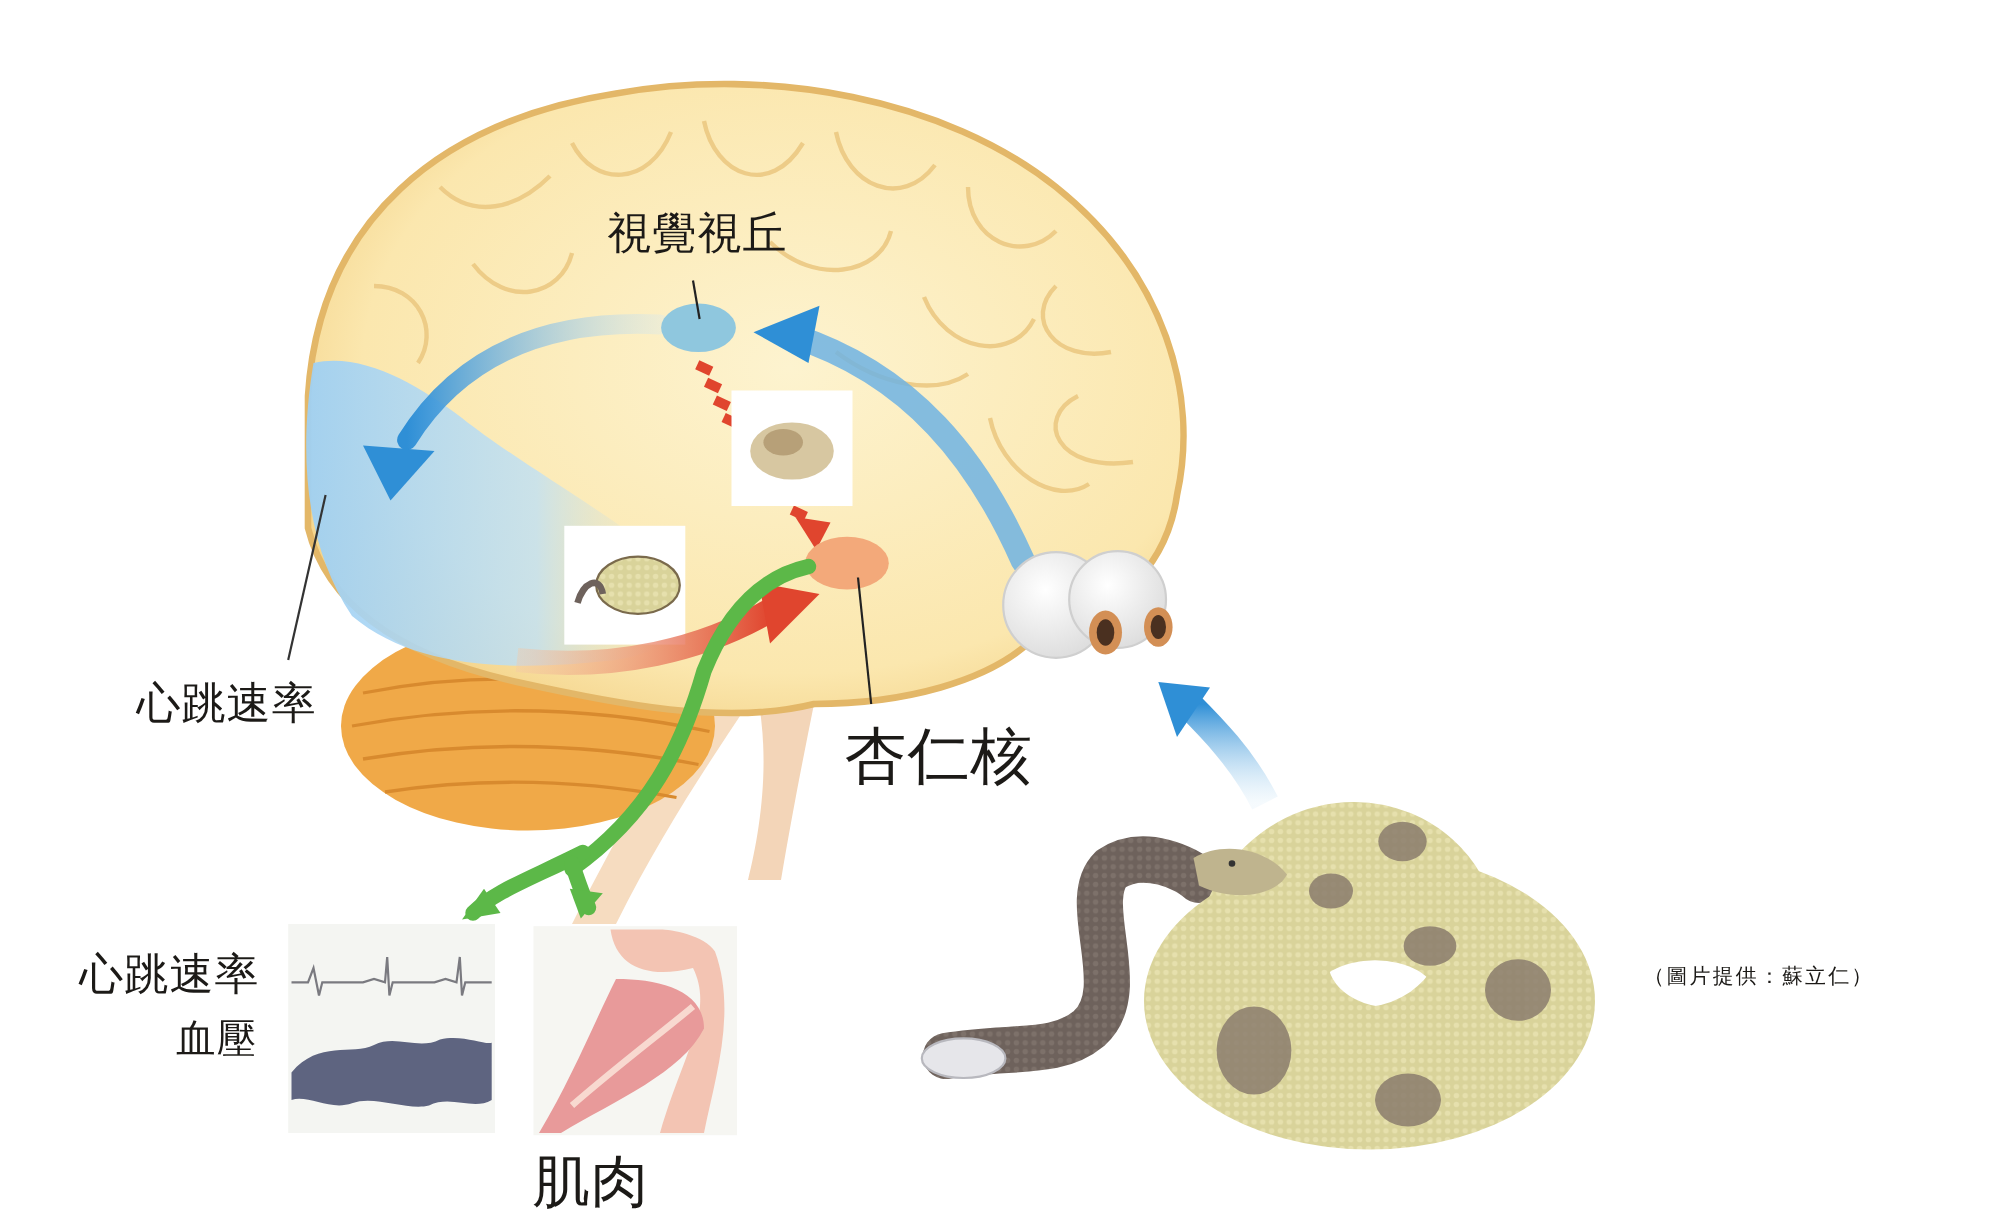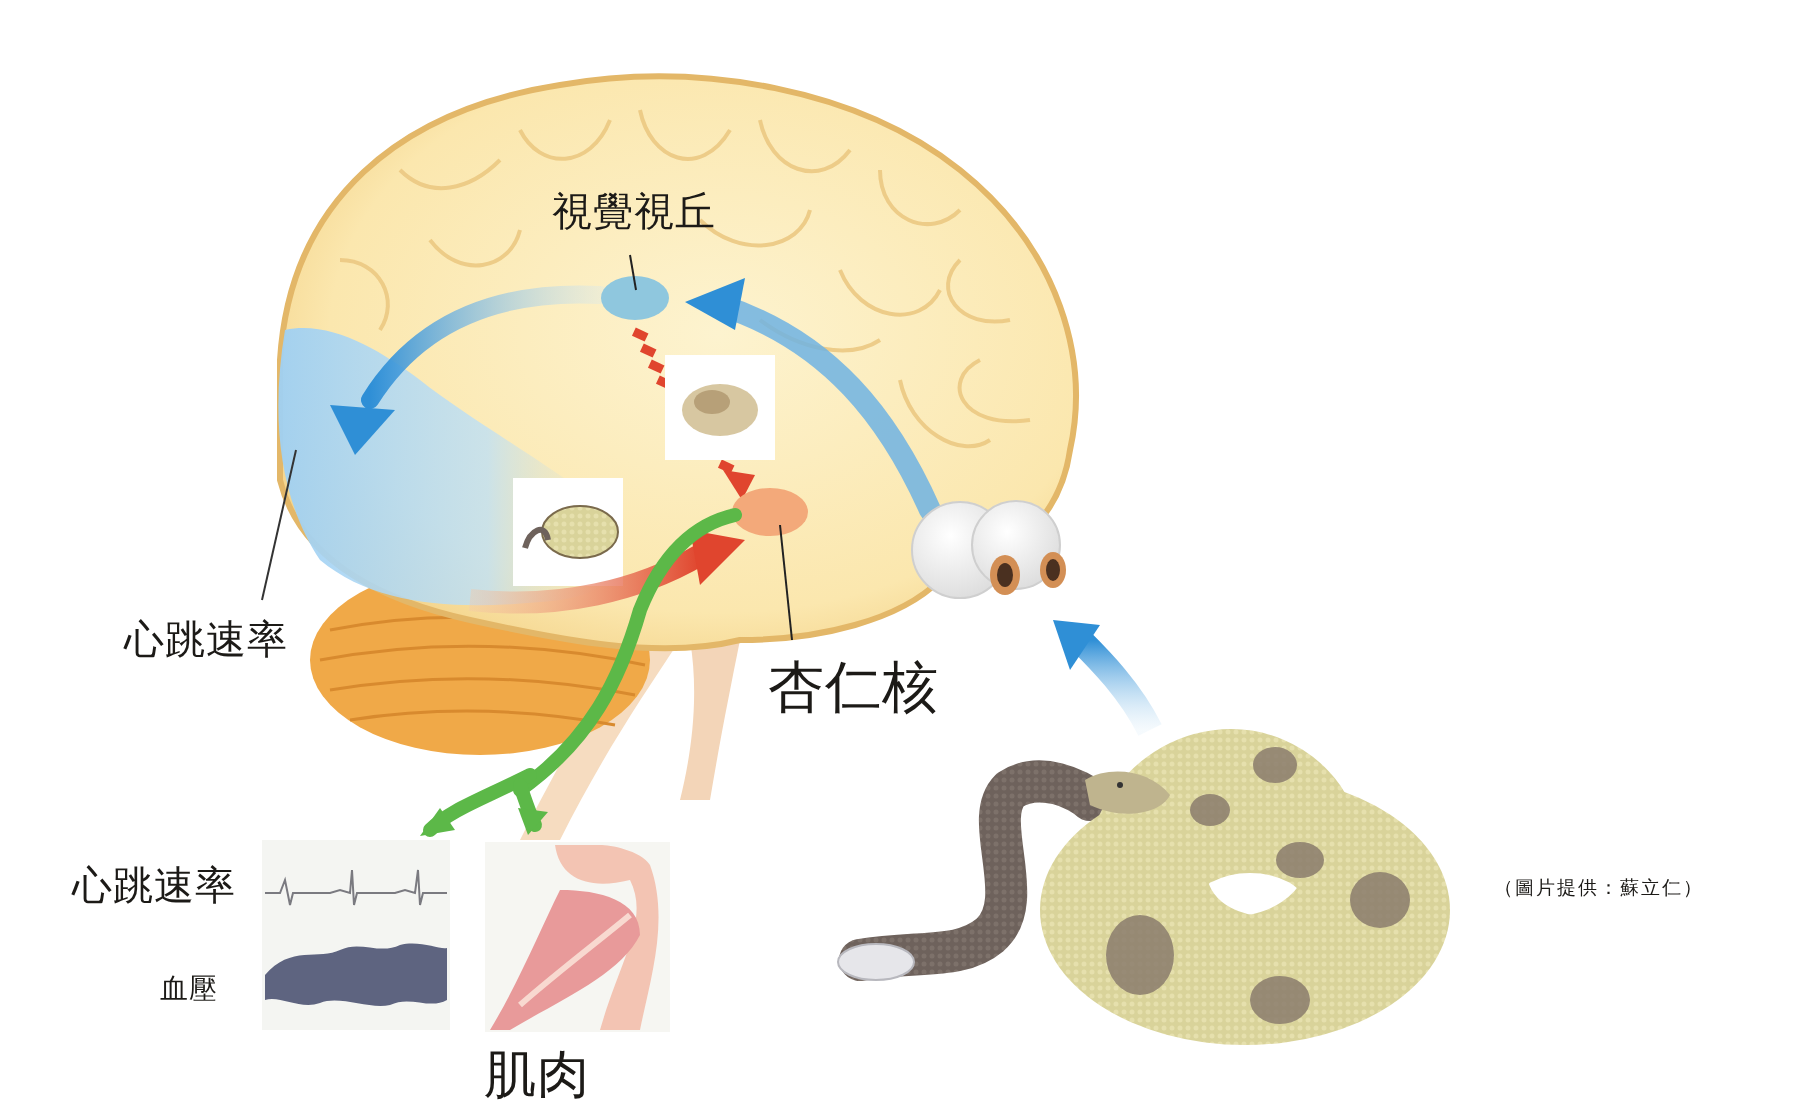--- a/index.html
+++ b/index.html
@@ -5,21 +5,21 @@
     html, body { margin: 0; padding: 0; background: #ffffff; }
     body { width: 1819px; height: 1119px; position: relative; overflow: hidden;
            font-family: "DejaVu Sans", "Liberation Sans", sans-serif; }
     #stage { position: absolute; left: 0; top: 0; width: 1819px; height: 1119px; }
     .label { position: absolute; color: #1c1a17; white-space: nowrap; letter-spacing: 1px;
              font-family: "DejaVu Sans", "Liberation Sans", sans-serif; }
     .lbl-thalamus { left: 552px; top: 184px; font-size: 40px; }
     .lbl-cortex   { left: 124px; top: 612px; font-size: 40px; }
     .lbl-amygdala { left: 768px; top: 650px; font-size: 56px; }
     .lbl-heart    { left: 72px;  top: 858px; font-size: 40px; }
-    .lbl-bp       { left: 160px; top: 970px; font-size: 28px; font-family: Liberation Mono, monospace; }
+    .lbl-bp       { left: 160px; top: 920px; font-size: 36px; font-family: Liberation Mono, monospace; }
     .lbl-muscle   { left: 484px; top: 1040px; font-size: 52px; }
     .lbl-credit   { left: 1494px; top: 875px; font-size: 19px; letter-spacing: 2px; }
   </style>
 </head>
 <body>
 
 <div id="stage">
   <svg width="1819" height="1119" viewBox="0 0 1819 1119" xmlns="http://www.w3.org/2000/svg">
     <defs>
       <radialGradient id="brainGrad" cx="0.55" cy="0.45" r="0.65">

